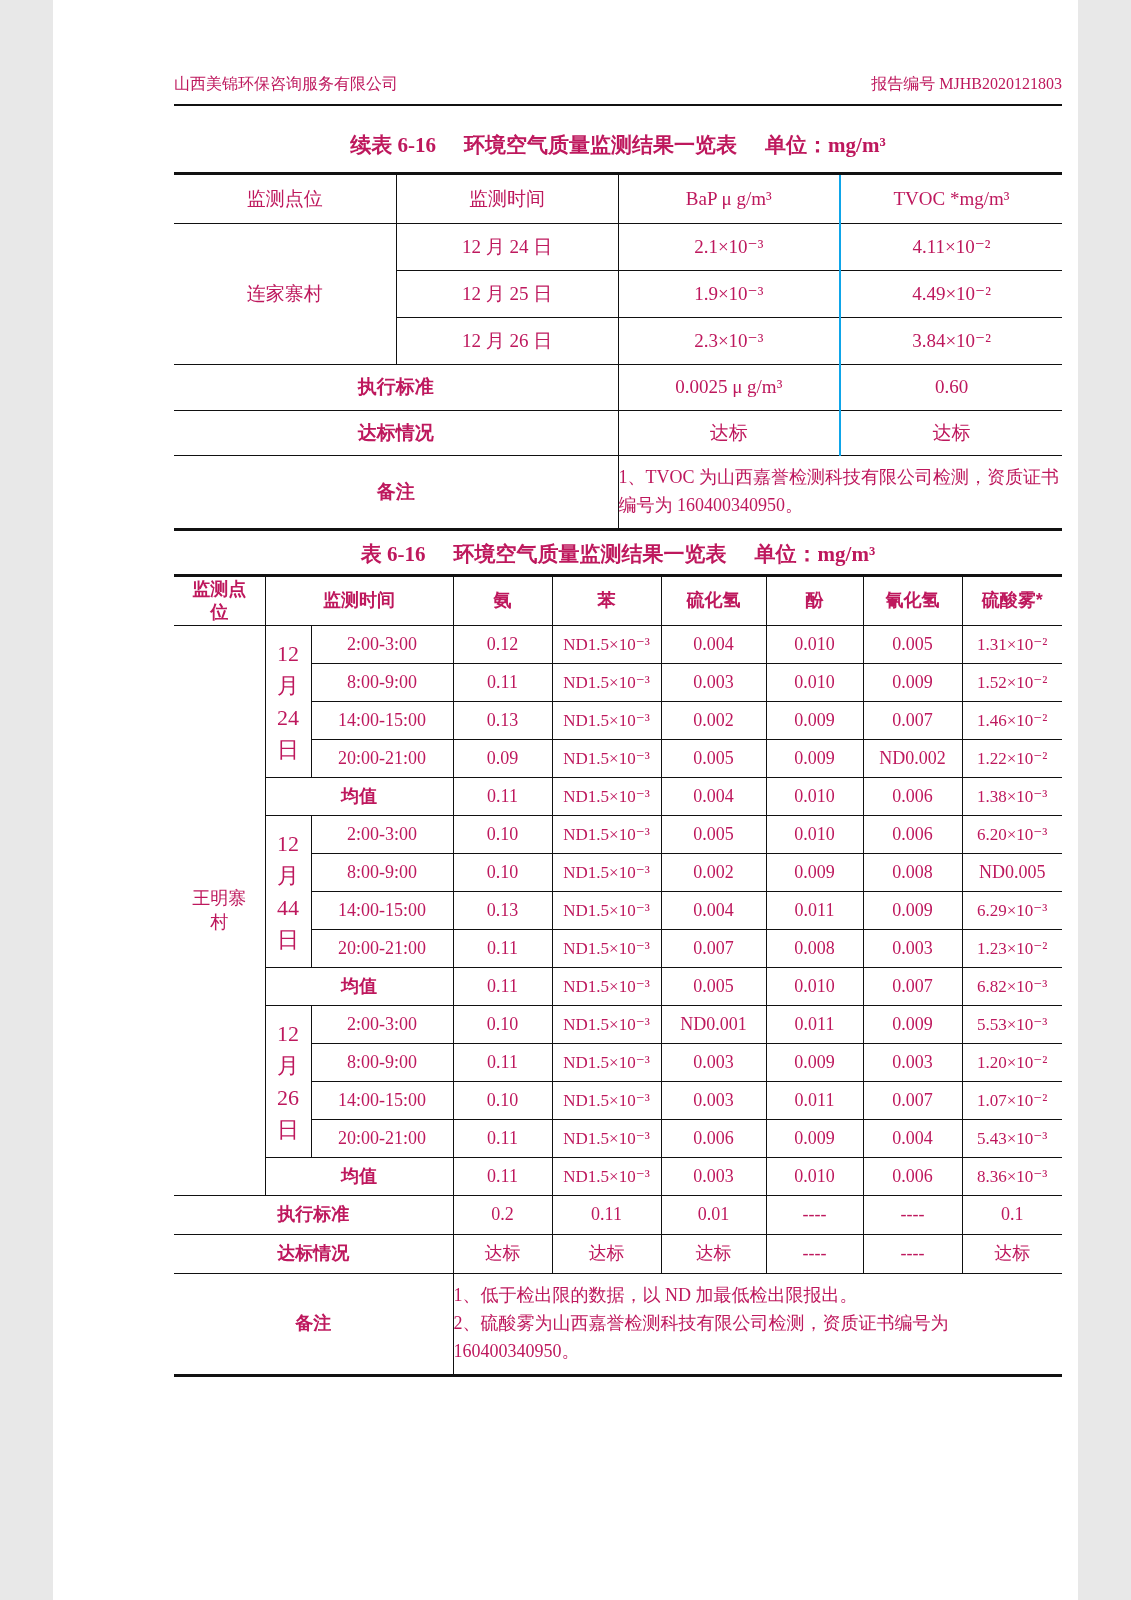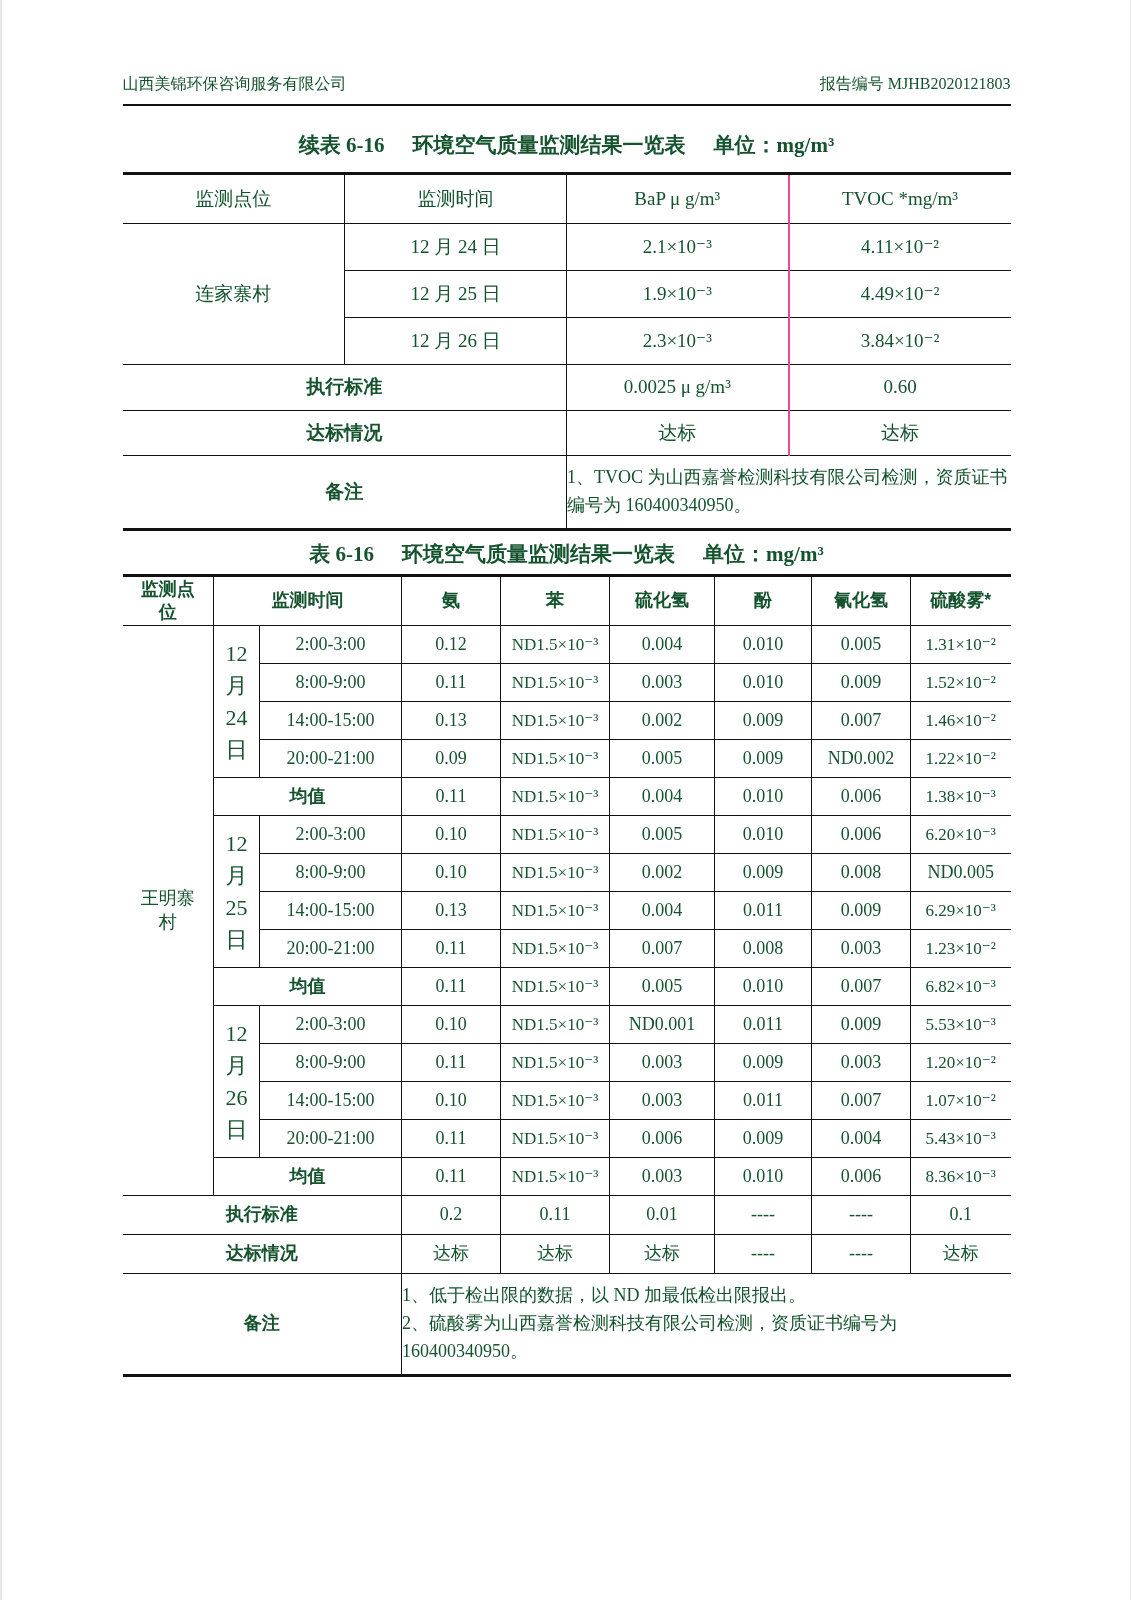--- a/index.html
+++ b/index.html
@@ -1,23 +1,23 @@
 <!DOCTYPE html>
 <html><head>
 <meta charset="utf-8">
 <style>
   html, body { margin: 0; padding: 0; background: #e8e8e8; }
   .page {
     position: relative;
-    width: 1128px;
+    width: 1025px;
     height: 1600px;
     margin: 0 auto;
     background: #ffffff;
     font-family: "Liberation Serif", "DejaVu Serif", serif;
-    color: #14532d;
+    color: #be185d;
   }
   .content { position: absolute; left: 121px; top: 0; width: 888px; }
 
   
   .page-header {
     margin-top: 74px;
     padding-bottom: 9px;
     border-bottom: 2px solid #111;
     display: flex;
     justify-content: space-between;
@@ -52,21 +52,21 @@
     font-size: 19px;
     line-height: 1.3;
     overflow: hidden;
   }
   .t1 { margin-top: 14px; }
   .t2 td { font-size: 18px; }
   tr.thick-top > td { border-top: 3px solid #111; }
   tr.thick-bot > td { border-bottom: 3px solid #111; }
   td.el { border-left: none; text-align: center; }
   td:last-child { border-right: none; }
-  td.div2 { border-left: 2px solid #ec4899; }
+  td.div2 { border-left: 2px solid #0ea5e9; }
 
   
   .lab { font-family: "Liberation Sans", "DejaVu Sans", sans-serif; font-weight: 600; }
 
   .sci { font-size: 17px; }
   .t2 td.sci { font-size: 17px; }
   .remark-cell {
     text-align: left;
     padding: 8px 0;
     line-height: 1.55;
@@ -237,21 +237,21 @@
           <td>0.004</td>
           <td>0.010</td>
           <td>0.006</td>
           <td class="sci">1.38×10⁻³</td>
         </tr>
 
         <tr class="h-row">
           <td class="vdate" rowspan="4">
             <div>12</div>
             <div>月</div>
-            <div>25</div>
+            <div>44</div>
             <div>日</div>
           </td>
           <td>2:00-3:00</td>
           <td>0.10</td>
           <td class="sci">ND1.5×10⁻³</td>
           <td>0.005</td>
           <td>0.010</td>
           <td>0.006</td>
           <td class="sci">6.20×10⁻³</td>
         </tr>

